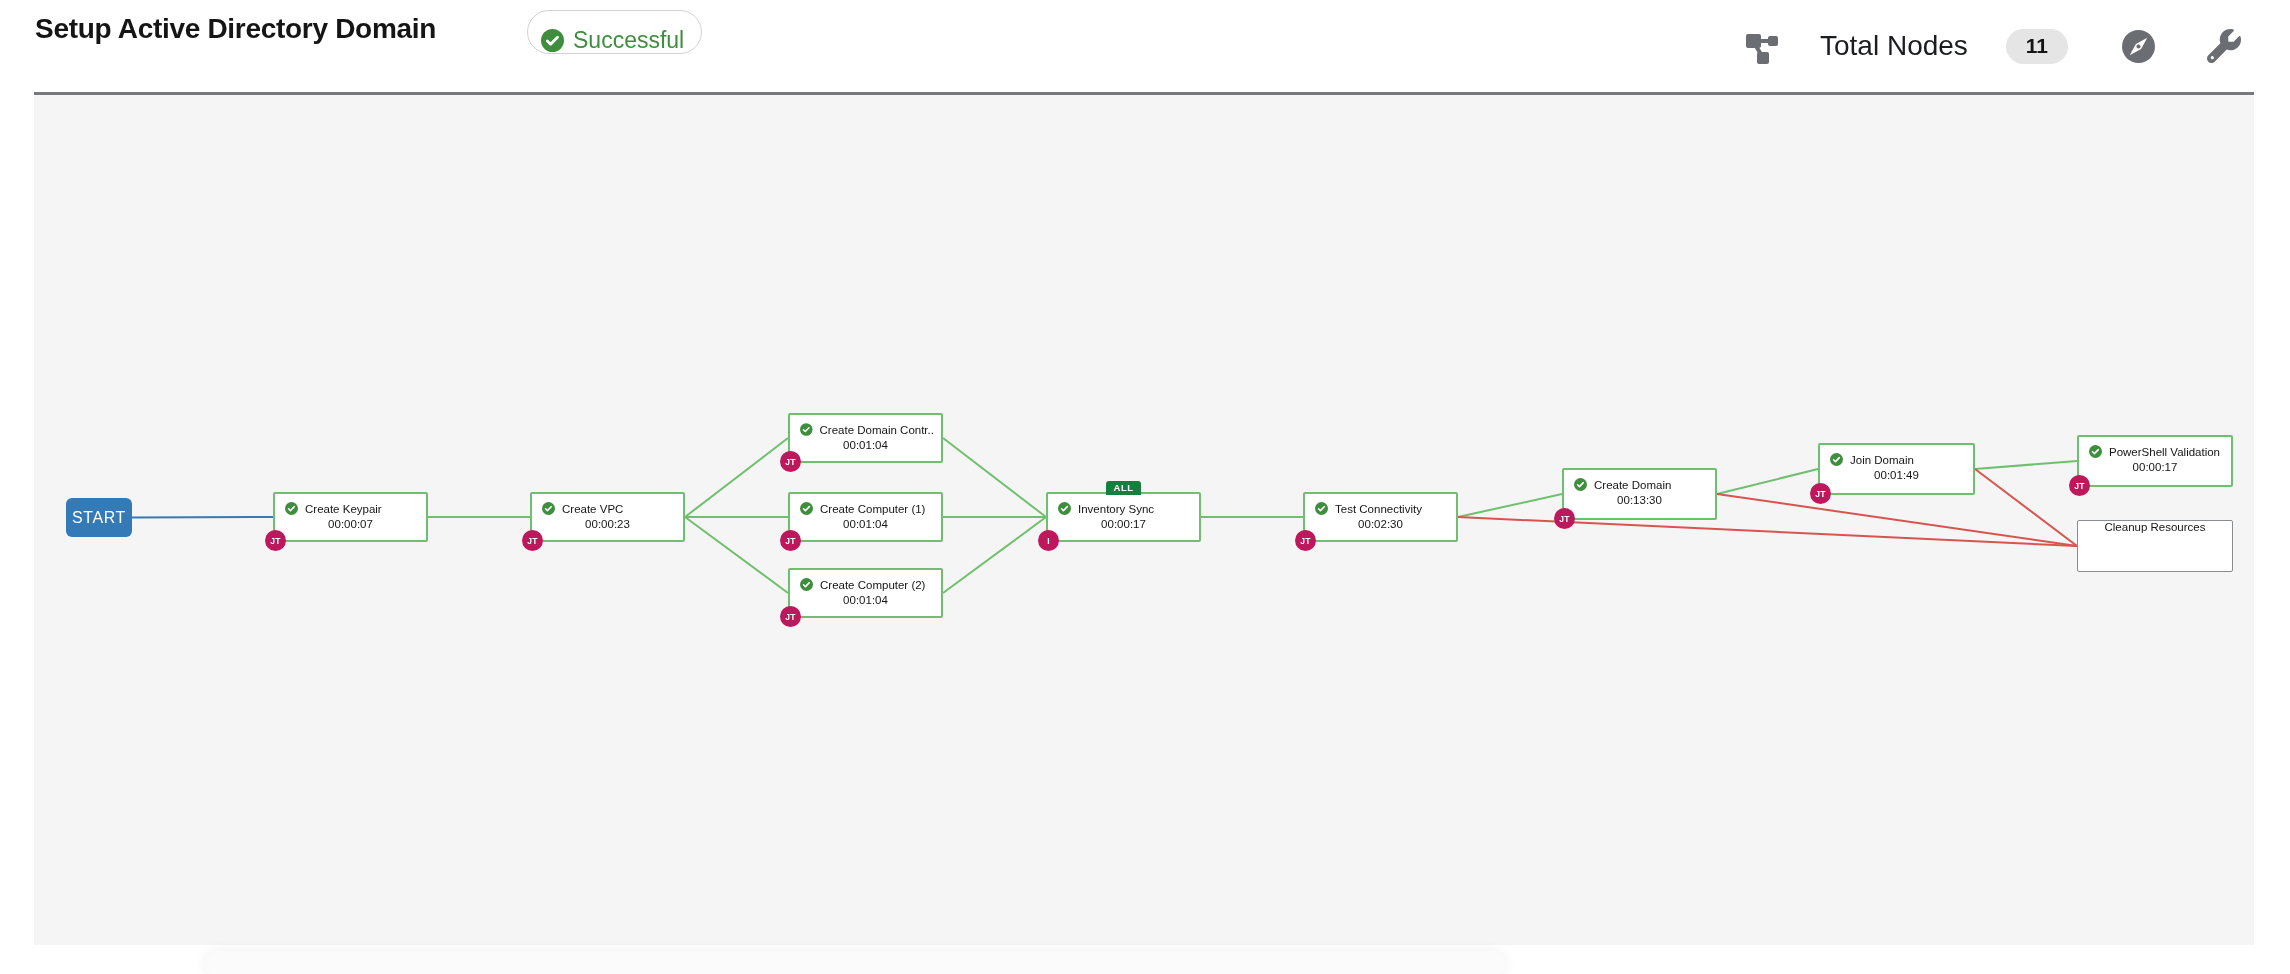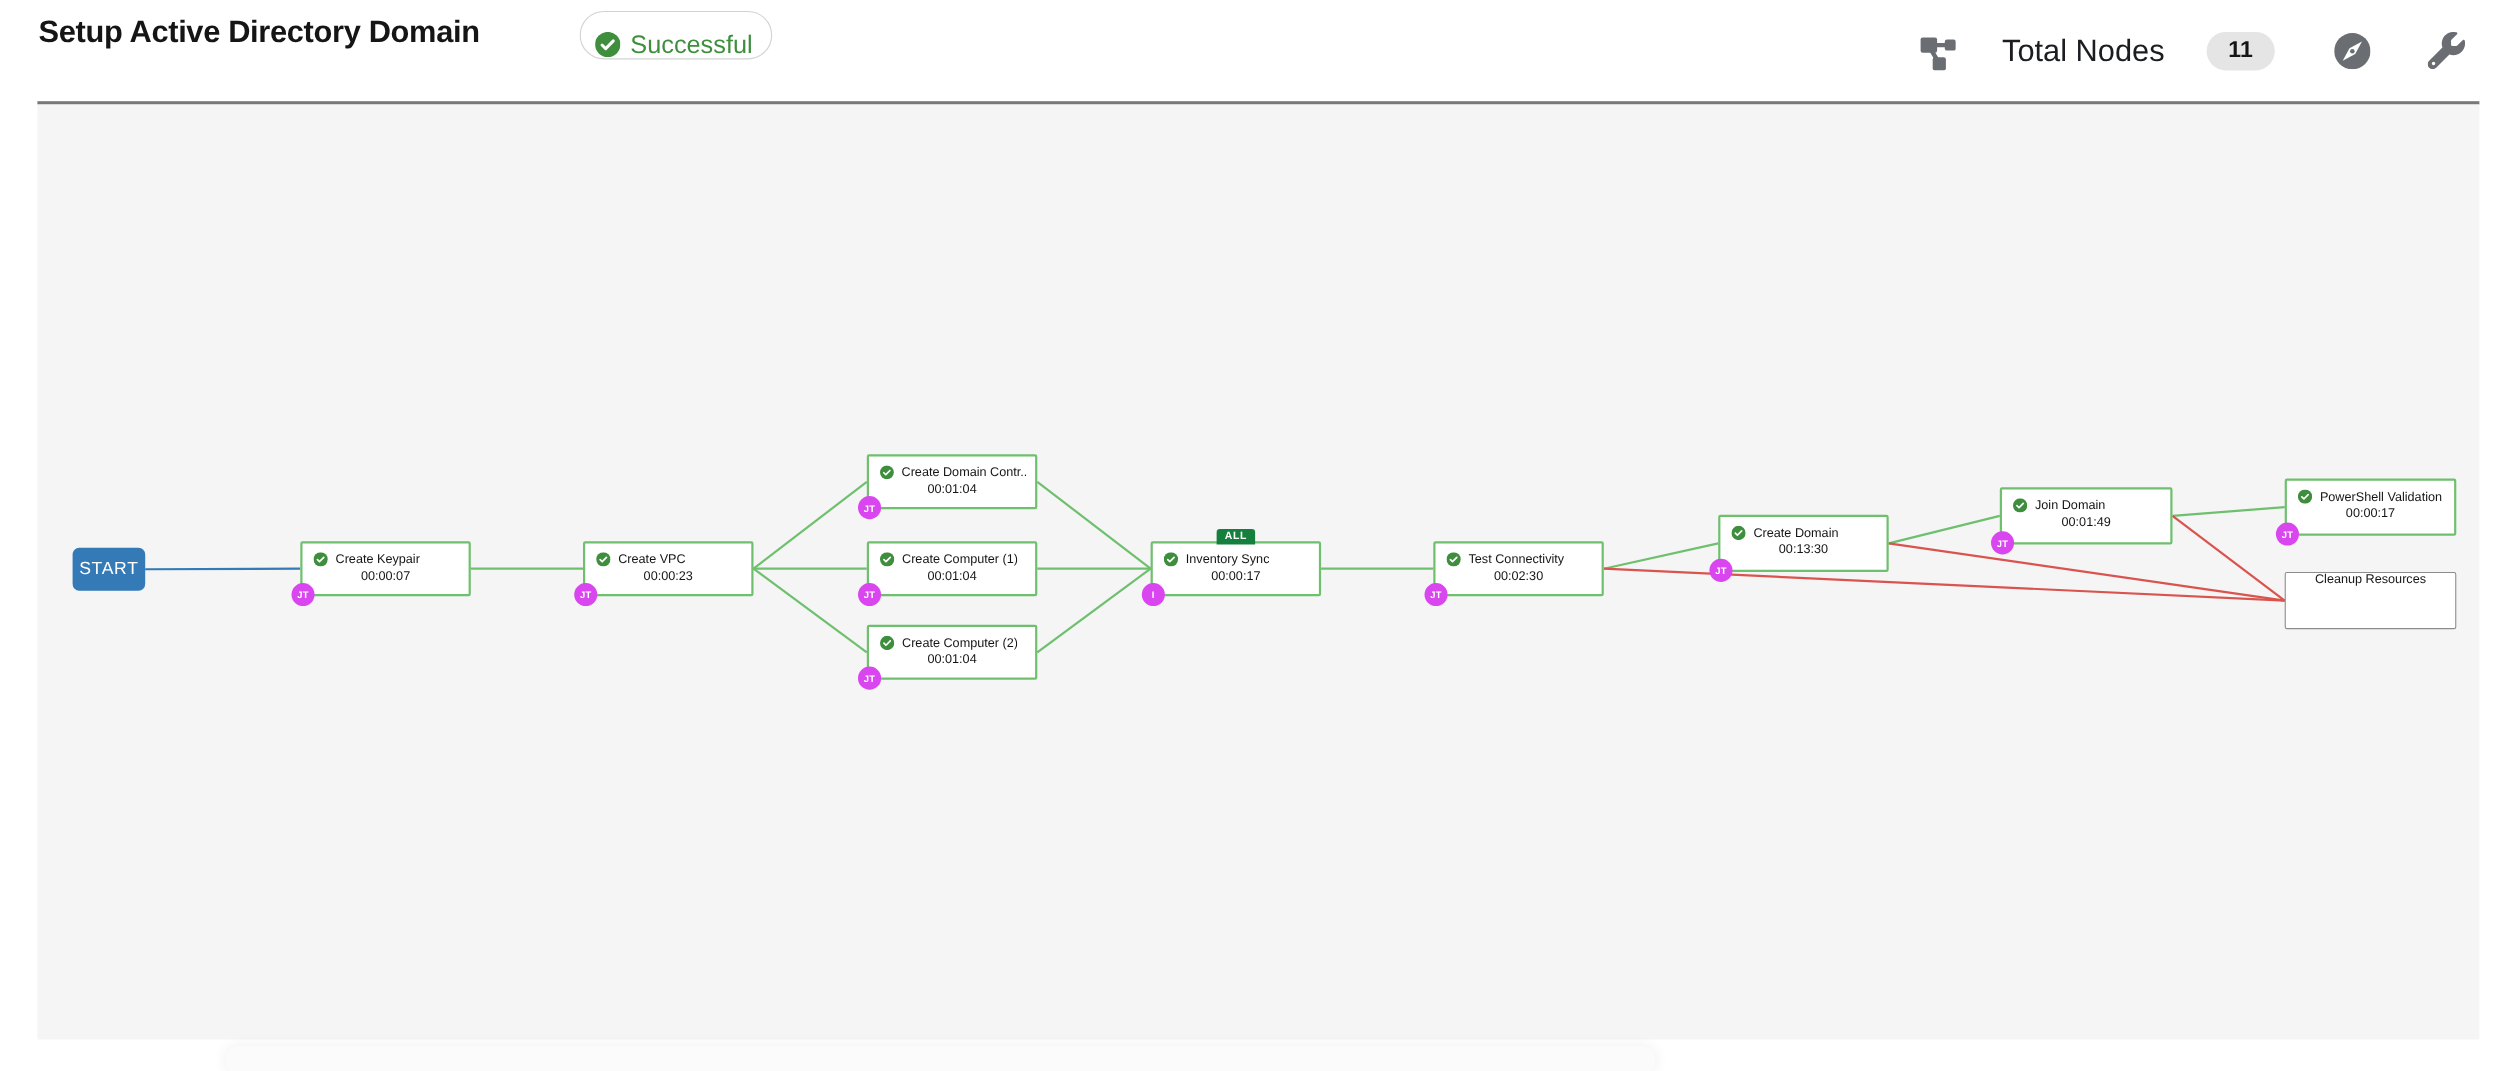--- a/index.html
+++ b/index.html
@@ -25,21 +25,21 @@
   #edges{position:absolute;left:0;top:0;width:2290px;height:974px;pointer-events:none;}
 
   
   .wf-node{position:absolute;background:#fff;box-sizing:border-box;border-radius:2px;}
   .wf-node.success{border:2px solid #6EC06E;}
   .wf-node.plain{border:1.5px solid #8a8d90;display:flex;align-items:flex-start;justify-content:center;}
   .node-row{display:flex;align-items:center;gap:7px;padding:8px 8px 0 10px;}
   .node-label{font-size:11.5px;color:#151515;white-space:nowrap;overflow:hidden;}
   .node-time{font-size:11.5px;color:#151515;text-align:center;margin-top:3px;}
   .plain-label{font-size:11.5px;color:#151515;}
-  .type-badge{position:absolute;left:-10px;bottom:-11px;width:21px;height:21px;border-radius:50%;background:#d946ef;color:#fff;font-size:8.5px;font-weight:700;display:flex;align-items:center;justify-content:center;letter-spacing:0.3px;}
+  .type-badge{position:absolute;left:-10px;bottom:-11px;width:21px;height:21px;border-radius:50%;background:#be185d;color:#fff;font-size:8.5px;font-weight:700;display:flex;align-items:center;justify-content:center;letter-spacing:0.3px;}
   .all-tag{position:absolute;top:-13px;left:50%;transform:translateX(-50%);background:#15803d;color:#fff;font-size:9.5px;font-weight:700;padding:1px 8px 2px 8px;border-radius:3px 3px 0 0;letter-spacing:0.5px;}
   #start-node{position:absolute;background:#337ab7;color:#fff;border-radius:6px;display:flex;align-items:center;justify-content:center;font-size:16px;letter-spacing:0.6px;cursor:pointer;}
 
   #bottom-panel-shadow{position:absolute;left:205px;top:951px;width:1300px;height:26px;border-radius:16px;background:#fbfbfb;box-shadow:0 0 14px rgba(0,0,0,0.07);}
 </style>
 </head>
 <body>
 
 <div id="app">
 

